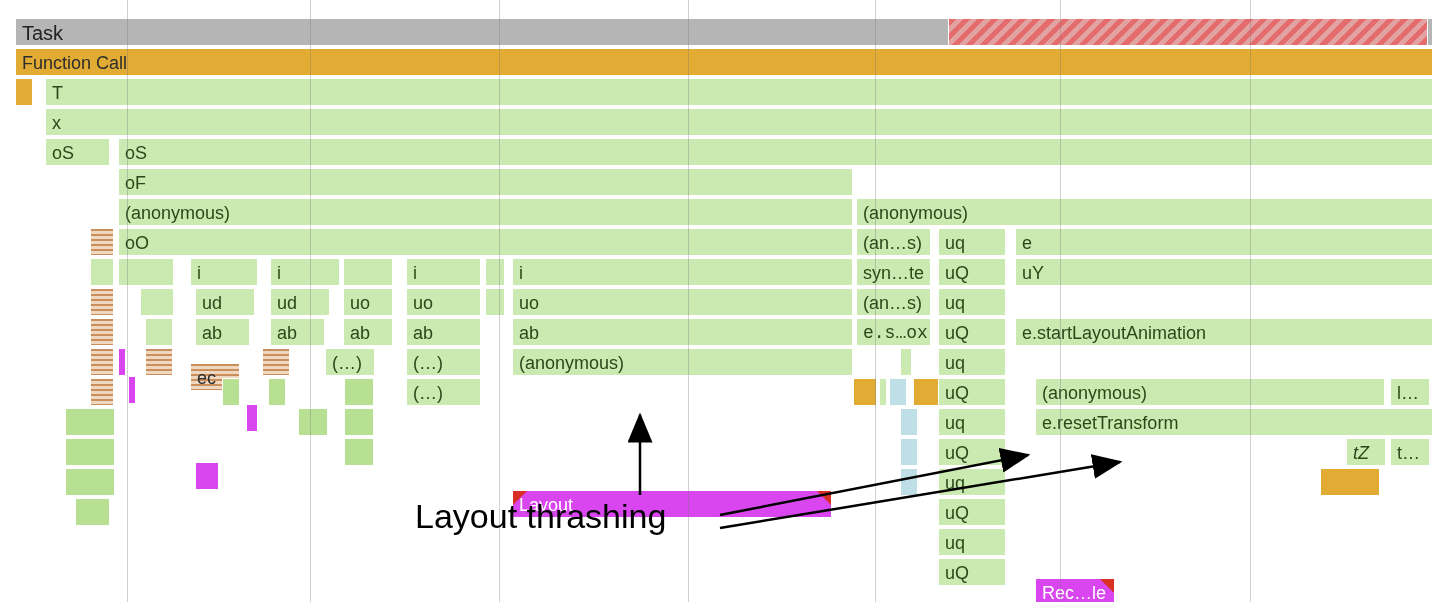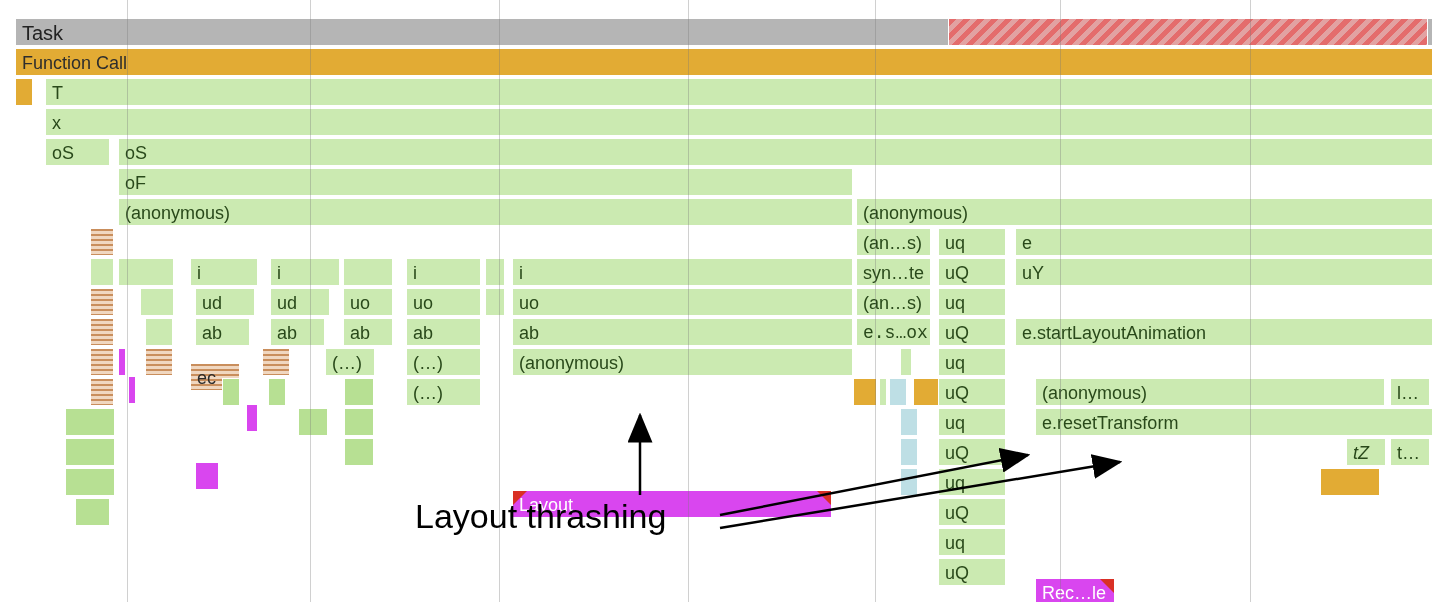--- a/index.html
+++ b/index.html
@@ -109,20 +109,21 @@
 
   <div class="cell js" style="left:45px; top:138px; width:65px;">oS</div>
   <div class="cell js" style="left:118px; top:138px; width:1315px;">oS</div>
 
   <div class="cell js" style="left:118px; top:168px; width:735px;">oF</div>
 
   <div class="cell js" style="left:118px; top:198px; width:735px;">(anonymous)</div>
   <div class="cell js" style="left:856px; top:198px; width:577px;">(anonymous)</div>
 
   <div class="cell dotted" style="left:90px; top:228px; width:24px; padding:0;"></div>
+  <div class="cell js" style="left:118px; top:228px; width:735px;">oO</div>
   <div class="cell js" style="left:856px; top:228px; width:75px;">(an…s)</div>
   <div class="cell js" style="left:938px; top:228px; width:68px;">uq</div>
   <div class="cell js" style="left:1015px; top:228px; width:418px;">e</div>
 
   <div class="cell js" style="left:90px; top:258px; width:24px; padding:0;"></div>
   <div class="cell js" style="left:118px; top:258px; width:56px; padding:0;"></div>
   <div class="cell js" style="left:190px; top:258px; width:68px;">i</div>
   <div class="cell js" style="left:270px; top:258px; width:70px;">i</div>
   <div class="cell js" style="left:343px; top:258px; width:50px; padding:0;"></div>
   <div class="cell js" style="left:406px; top:258px; width:75px;">i</div>

